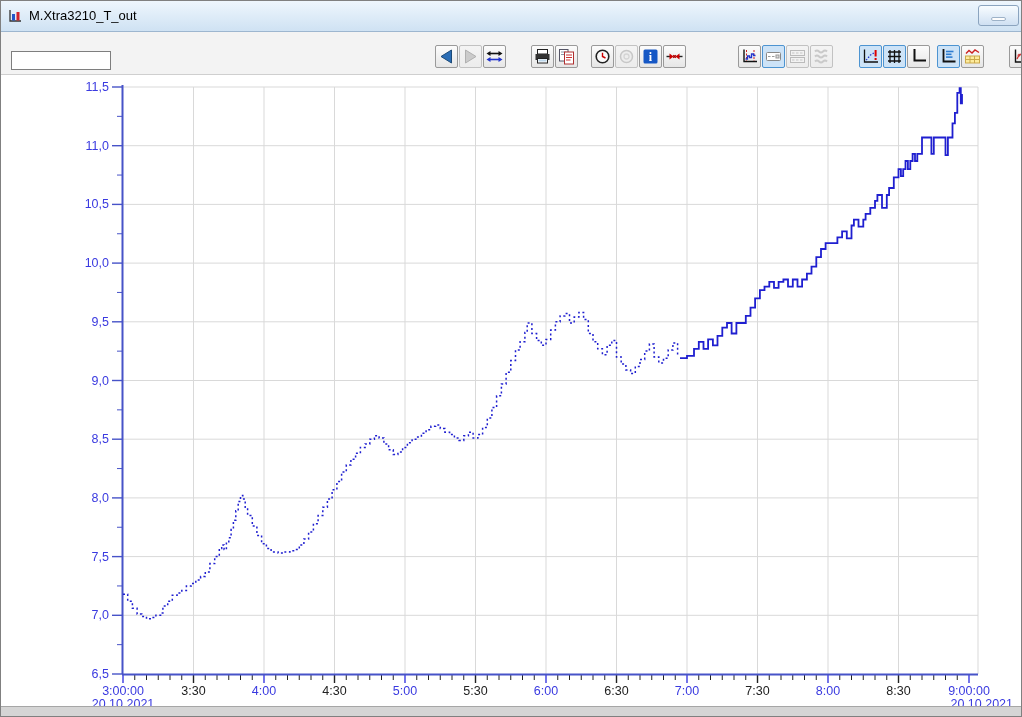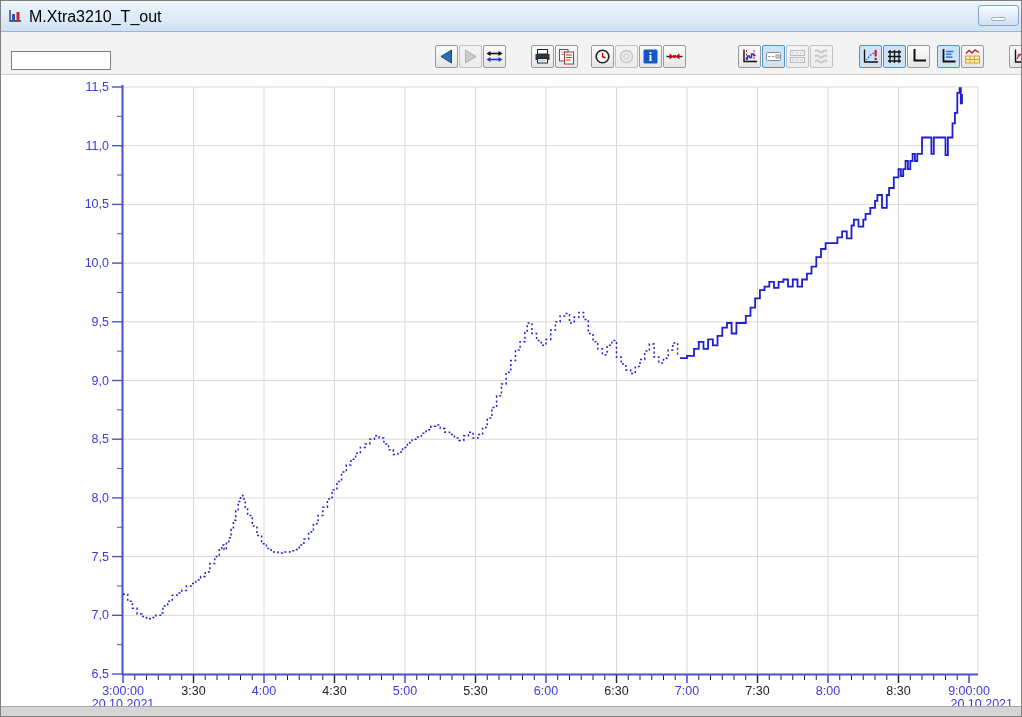--- a/index.html
+++ b/index.html
@@ -9,21 +9,21 @@
     border:1px solid #808080;overflow:hidden;
     font-family:"Liberation Sans",sans-serif;
   }
   .titlebar{
     position:absolute;left:0;top:0;width:100%;height:31px;
     background:linear-gradient(#eef6fd,#cfe2f3);
     border-bottom:1px solid #9db6cf;
   }
   .titlebar .win-icon{position:absolute;left:7px;top:8px;}
   .titlebar .title-text{
-    position:absolute;left:28px;top:7px;font-size:16px;color:#000;
+    position:absolute;left:28px;top:7px;font-size:13px;color:#000;
   }
   .min-btn{
     position:absolute;left:977px;top:4px;width:41px;height:21px;
     border:1px solid #8ba4bf;border-radius:3px;
     background:linear-gradient(#f8fcff,#cfe0f2);
     padding:0;cursor:default;
   }
   .min-btn .dash{
     display:block;margin:7px auto 0;width:15px;height:4px;
     background:#fdfdfd;border:1px solid #9db2c8;border-radius:2px;

